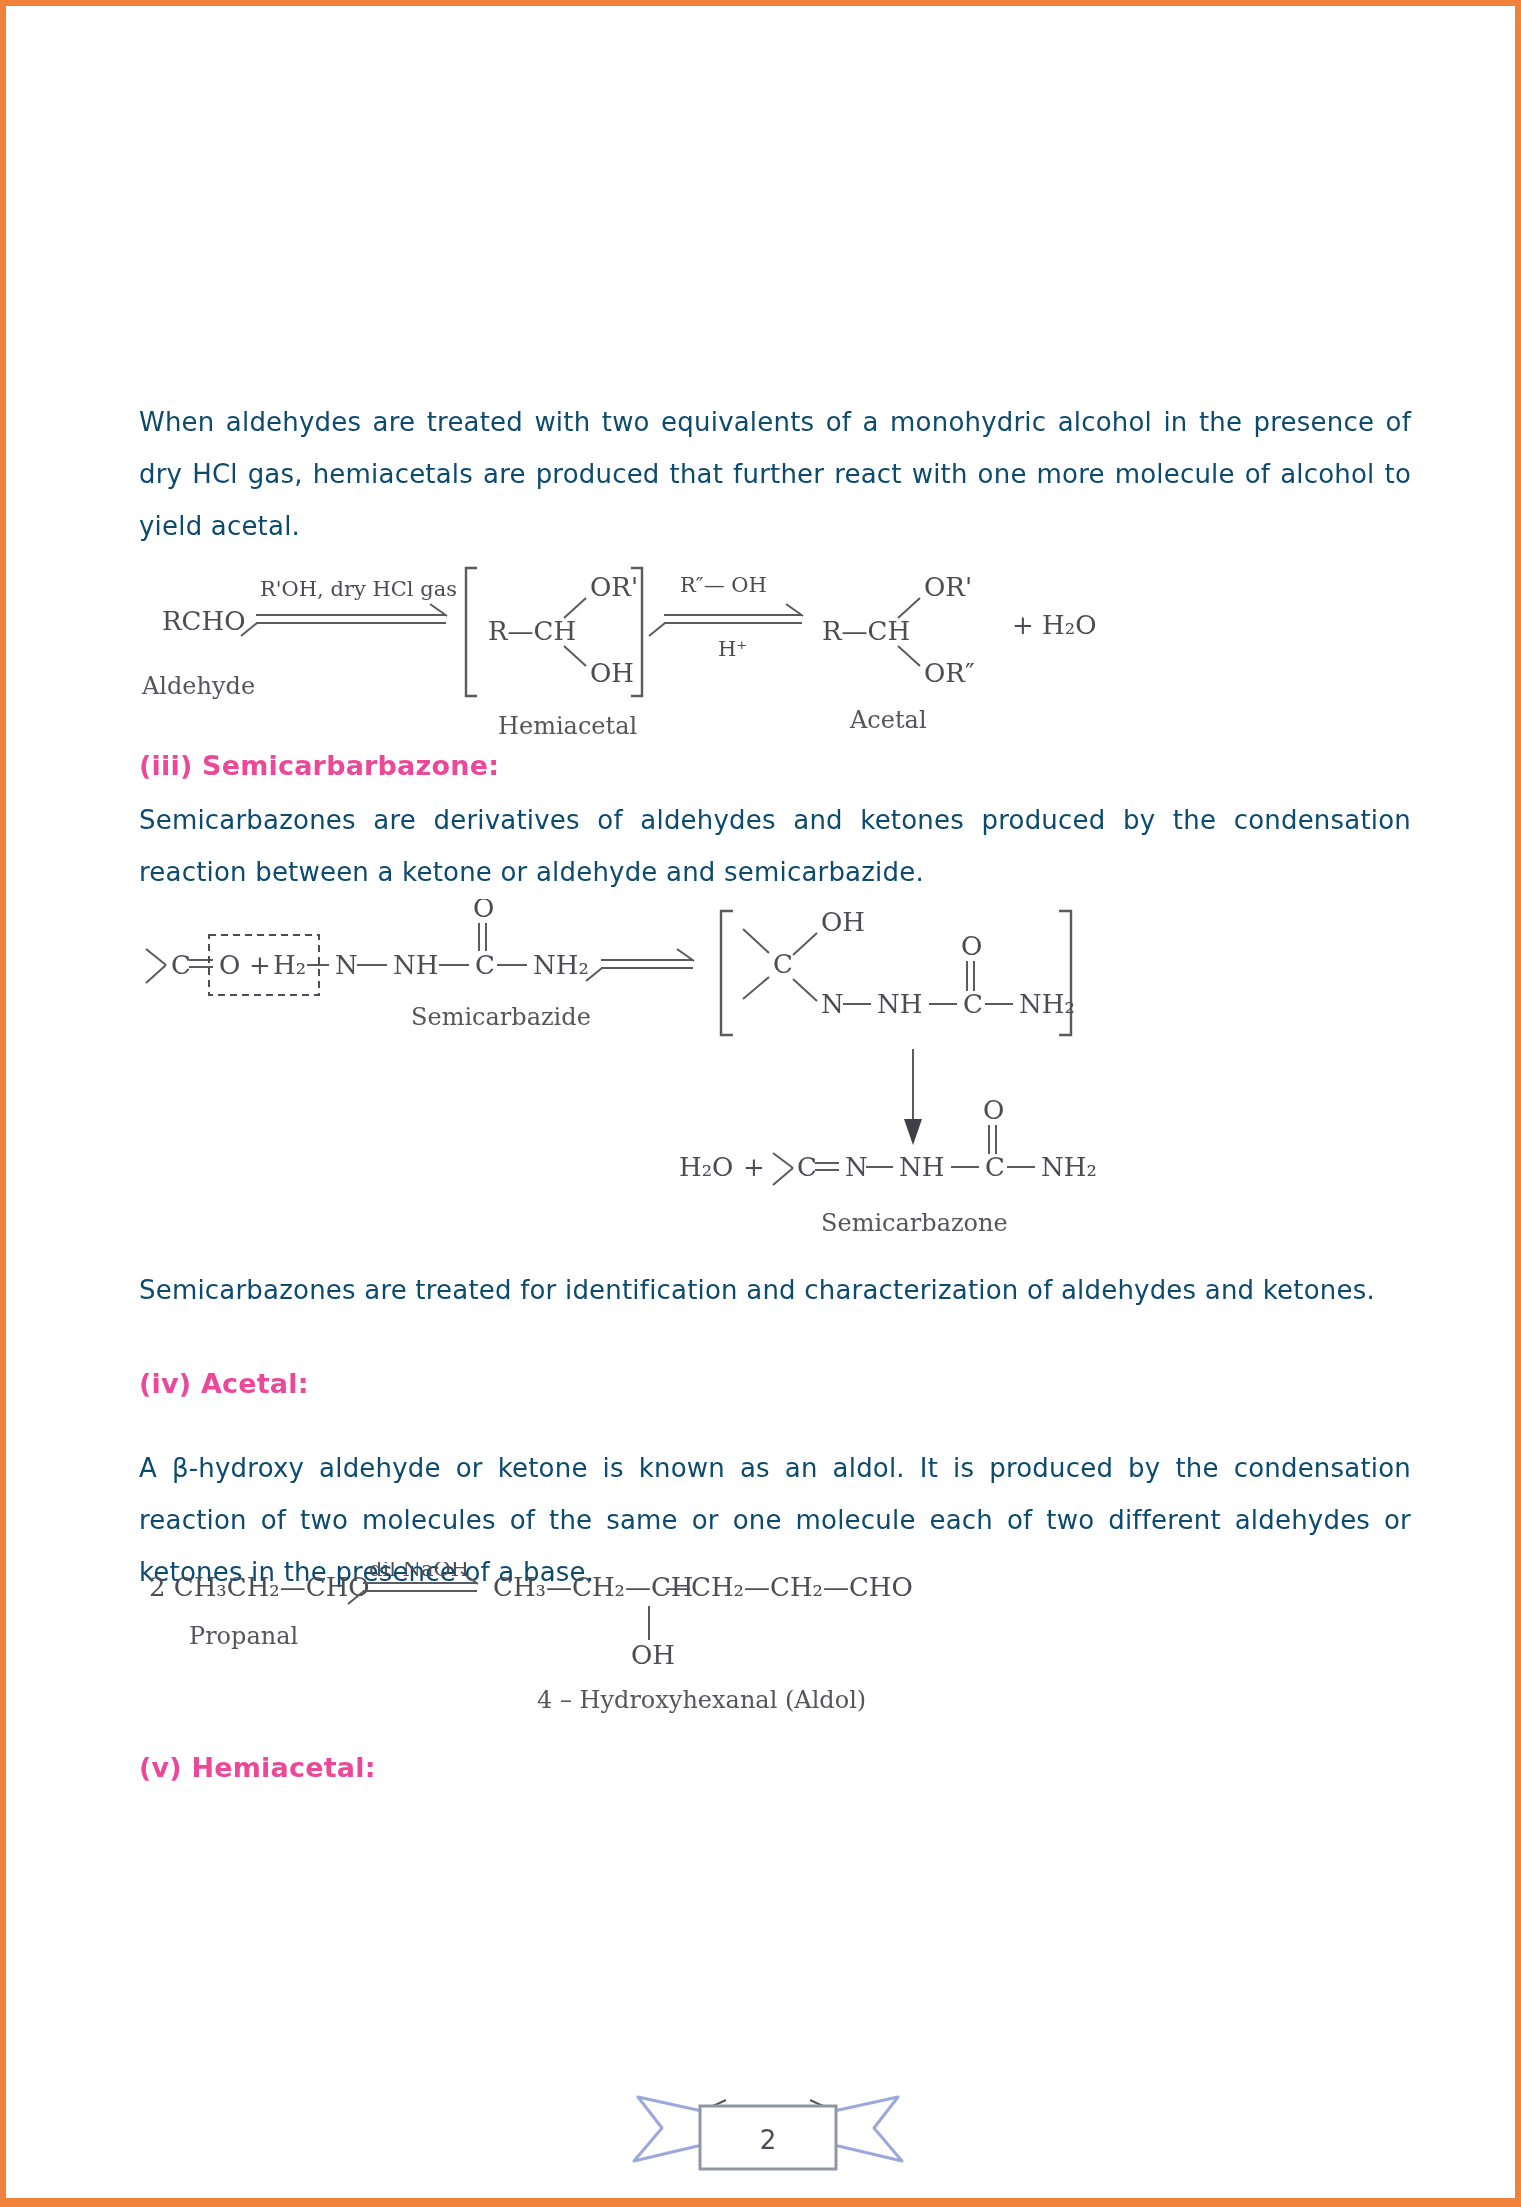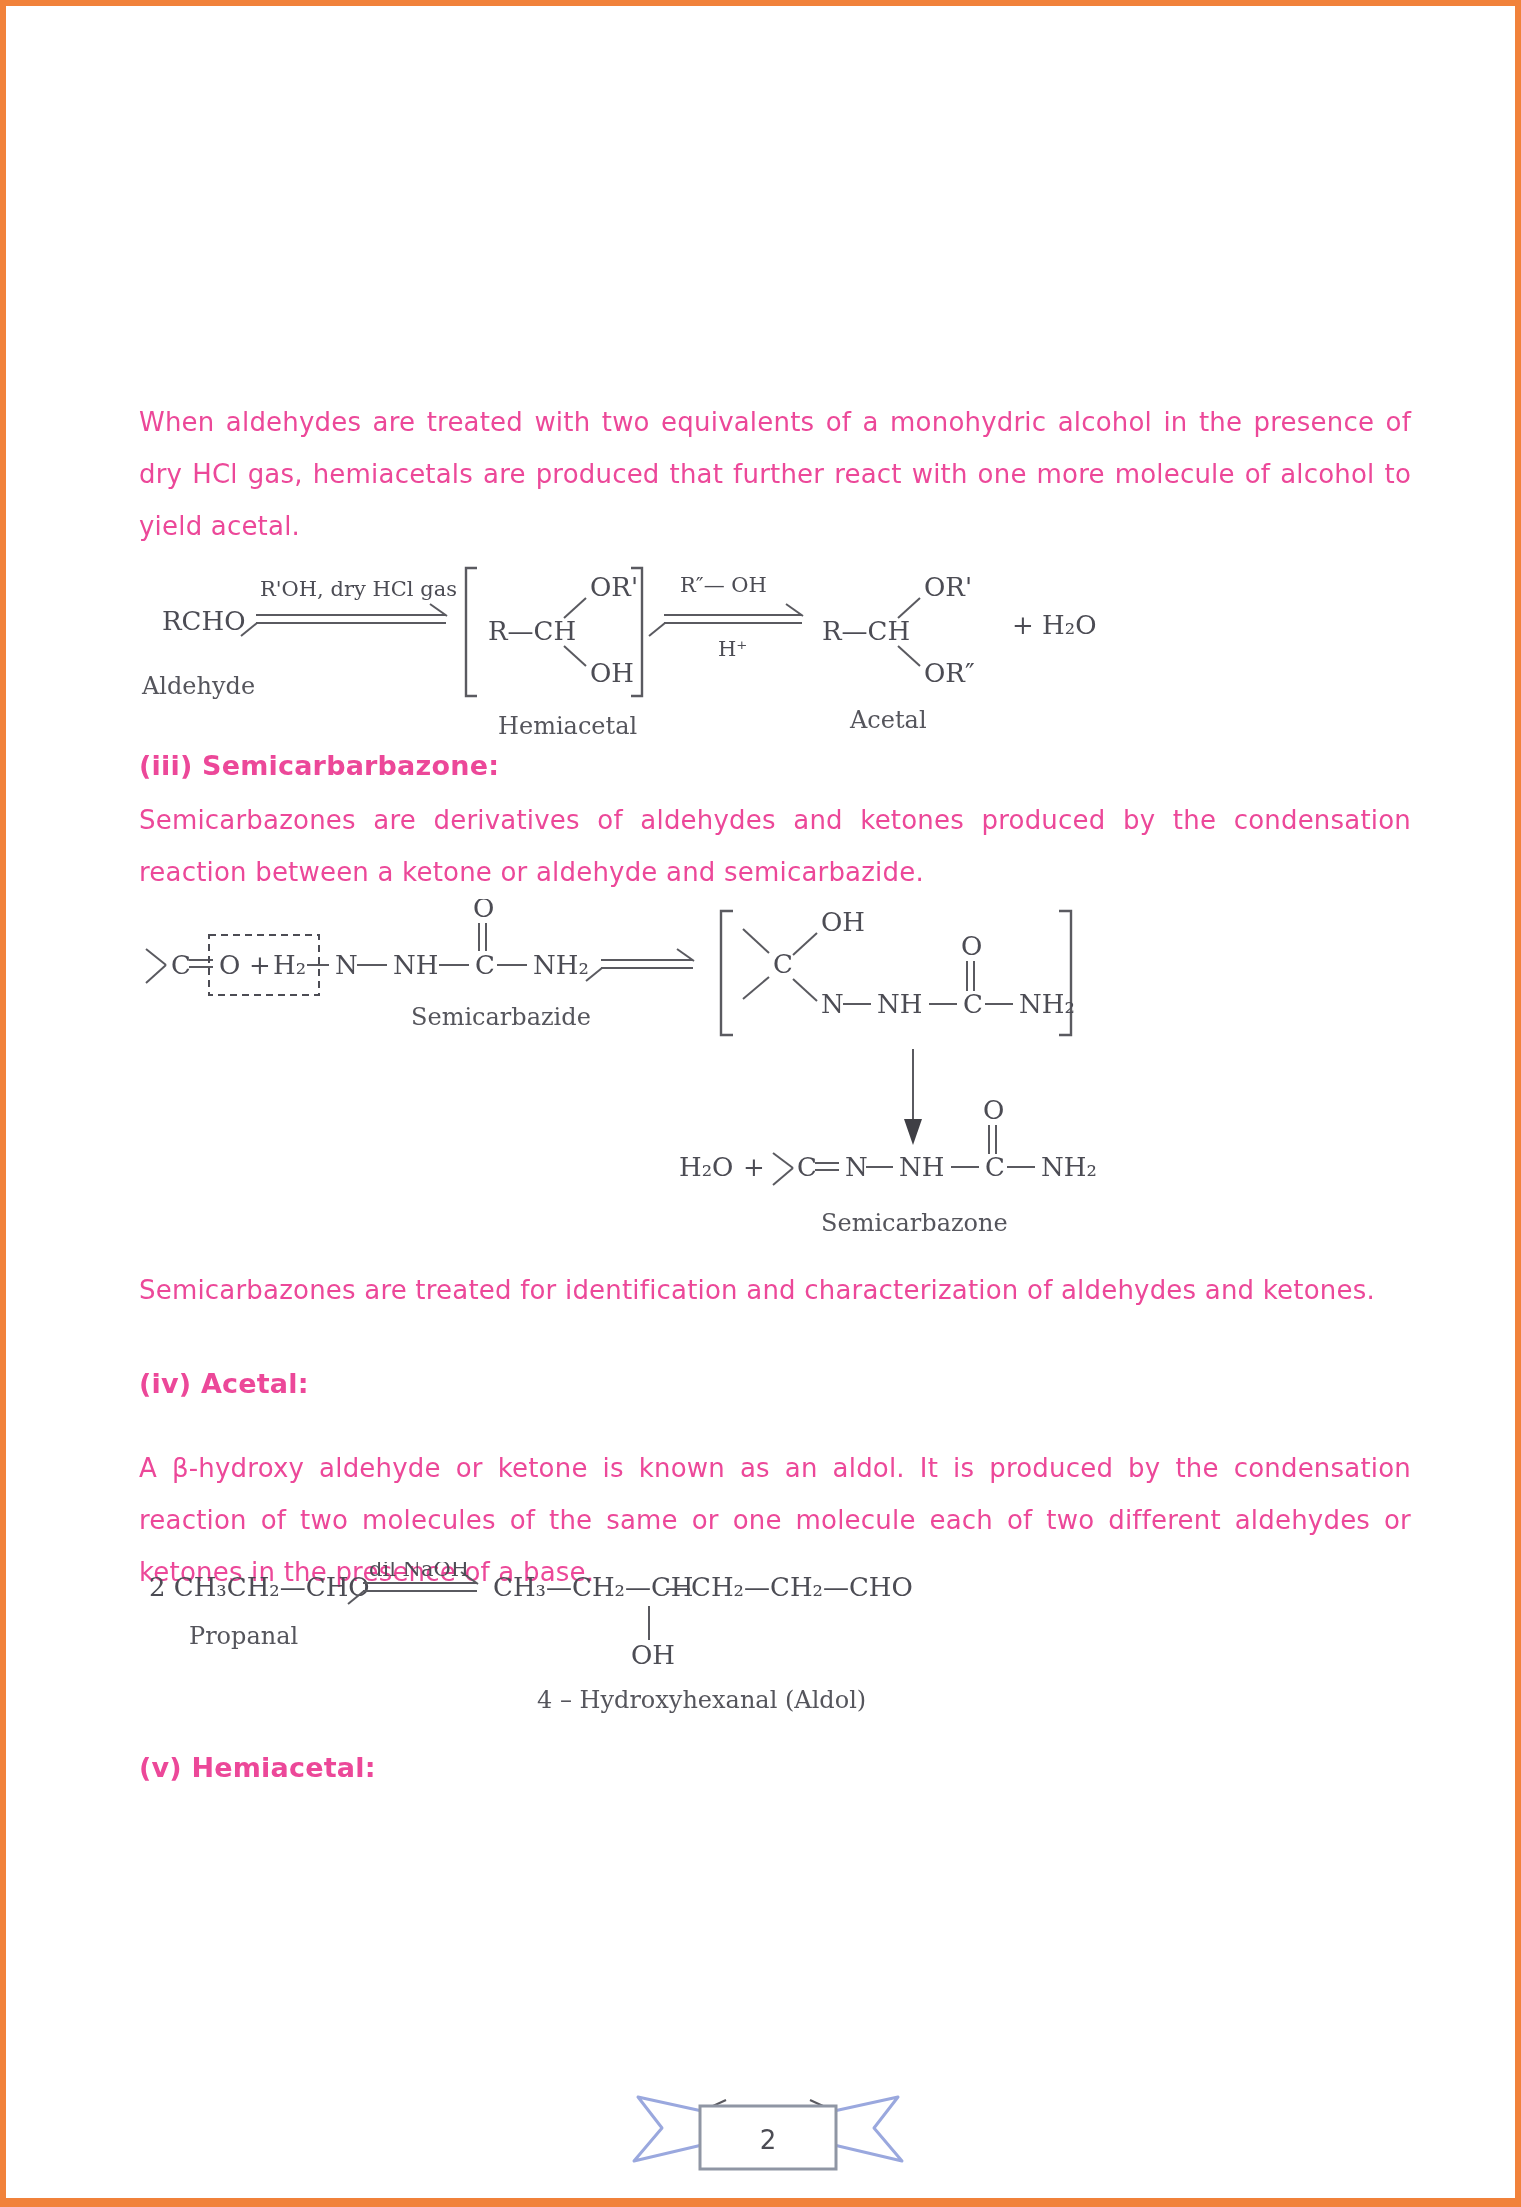--- a/index.html
+++ b/index.html
@@ -8,21 +8,21 @@
     width:1521px;height:2207px;
     box-sizing:border-box;
     background:#ffffff;
     border:6px solid #f1823b;
     border-bottom-width:9px;
     overflow:hidden;
     font-family:"DejaVu Sans","Liberation Sans",sans-serif;
   }
   .para{
     position:absolute;left:133px;width:1272px;
-    font-size:26px;line-height:52px;color:#ec4899;
+    font-size:26px;line-height:52px;color:#0c4a6e;
     text-align:justify;letter-spacing:.2px;margin:0;
   }
   .heading{
     position:absolute;left:133px;width:1272px;
     font-size:27px;line-height:40px;color:#ec4899;
     font-weight:bold;margin:0;letter-spacing:.2px;
   }
   .diagram{position:absolute;}
   svg text{
     font-family:"DejaVu Serif","Liberation Serif",serif;

